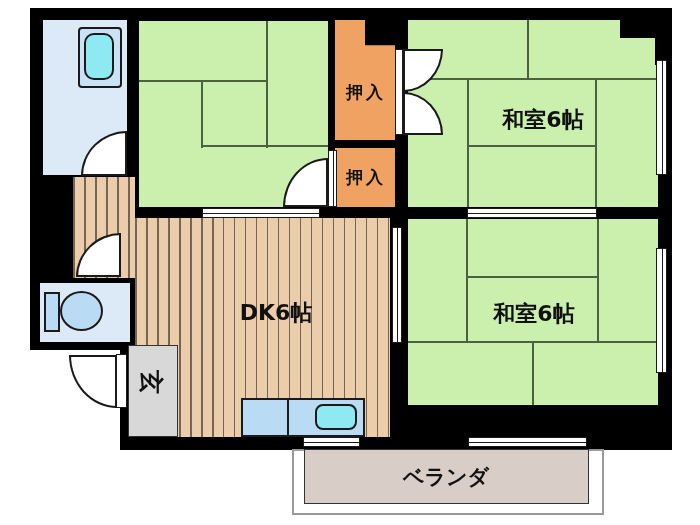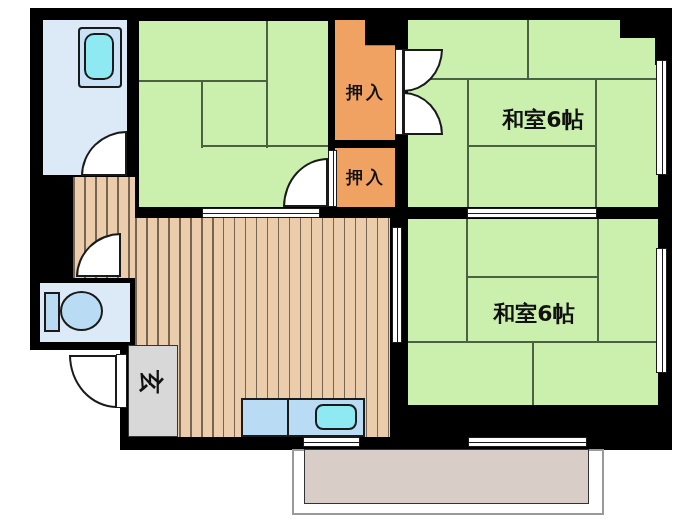--- a/index.html
+++ b/index.html
@@ -94,17 +94,19 @@
   <div class="abs fixture" style="left:241px;top:398px;width:124px;height:39px;">
     <div class="abs" style="left:44px;top:0;width:2px;height:100%;background:#1a1a1a;"></div>
     <div class="abs" style="left:72px;top:4px;width:42px;height:26px;background:var(--cyan,#8fe9f2);border:2px solid #1a1a1a;border-radius:8px;"></div>
   </div>
 
   <div class="abs" style="left:292px;top:449px;width:312px;height:66px;background:#fff;border:2px solid #999;"></div>
   <div class="abs" style="left:304px;top:449px;width:285px;height:55px;background:var(--beige,#d9cdc7);border:1.5px solid #333;"></div>
 
   <span class="lbl" style="left:543px;top:120px;font-size:22px;">和室6帖</span>
   <span class="lbl" style="left:534px;top:314px;font-size:22px;">和室6帖</span>
+  <span class="lbl" style="left:276px;top:313px;font-size:22px;">DK6帖</span>
   <span class="lbl" style="left:366px;top:92px;font-size:17px;letter-spacing:3px;">押入</span>
   <span class="lbl" style="left:366px;top:177px;font-size:17px;letter-spacing:3px;">押入</span>
   <span class="lbl" style="left:151px;top:382px;font-size:24px;transform:translate(-50%,-50%) rotate(90deg);">玄</span>
+  <span class="lbl" style="left:446px;top:477px;font-size:21px;">ベランダ</span>
 
 </div>
 
 </body></html>

